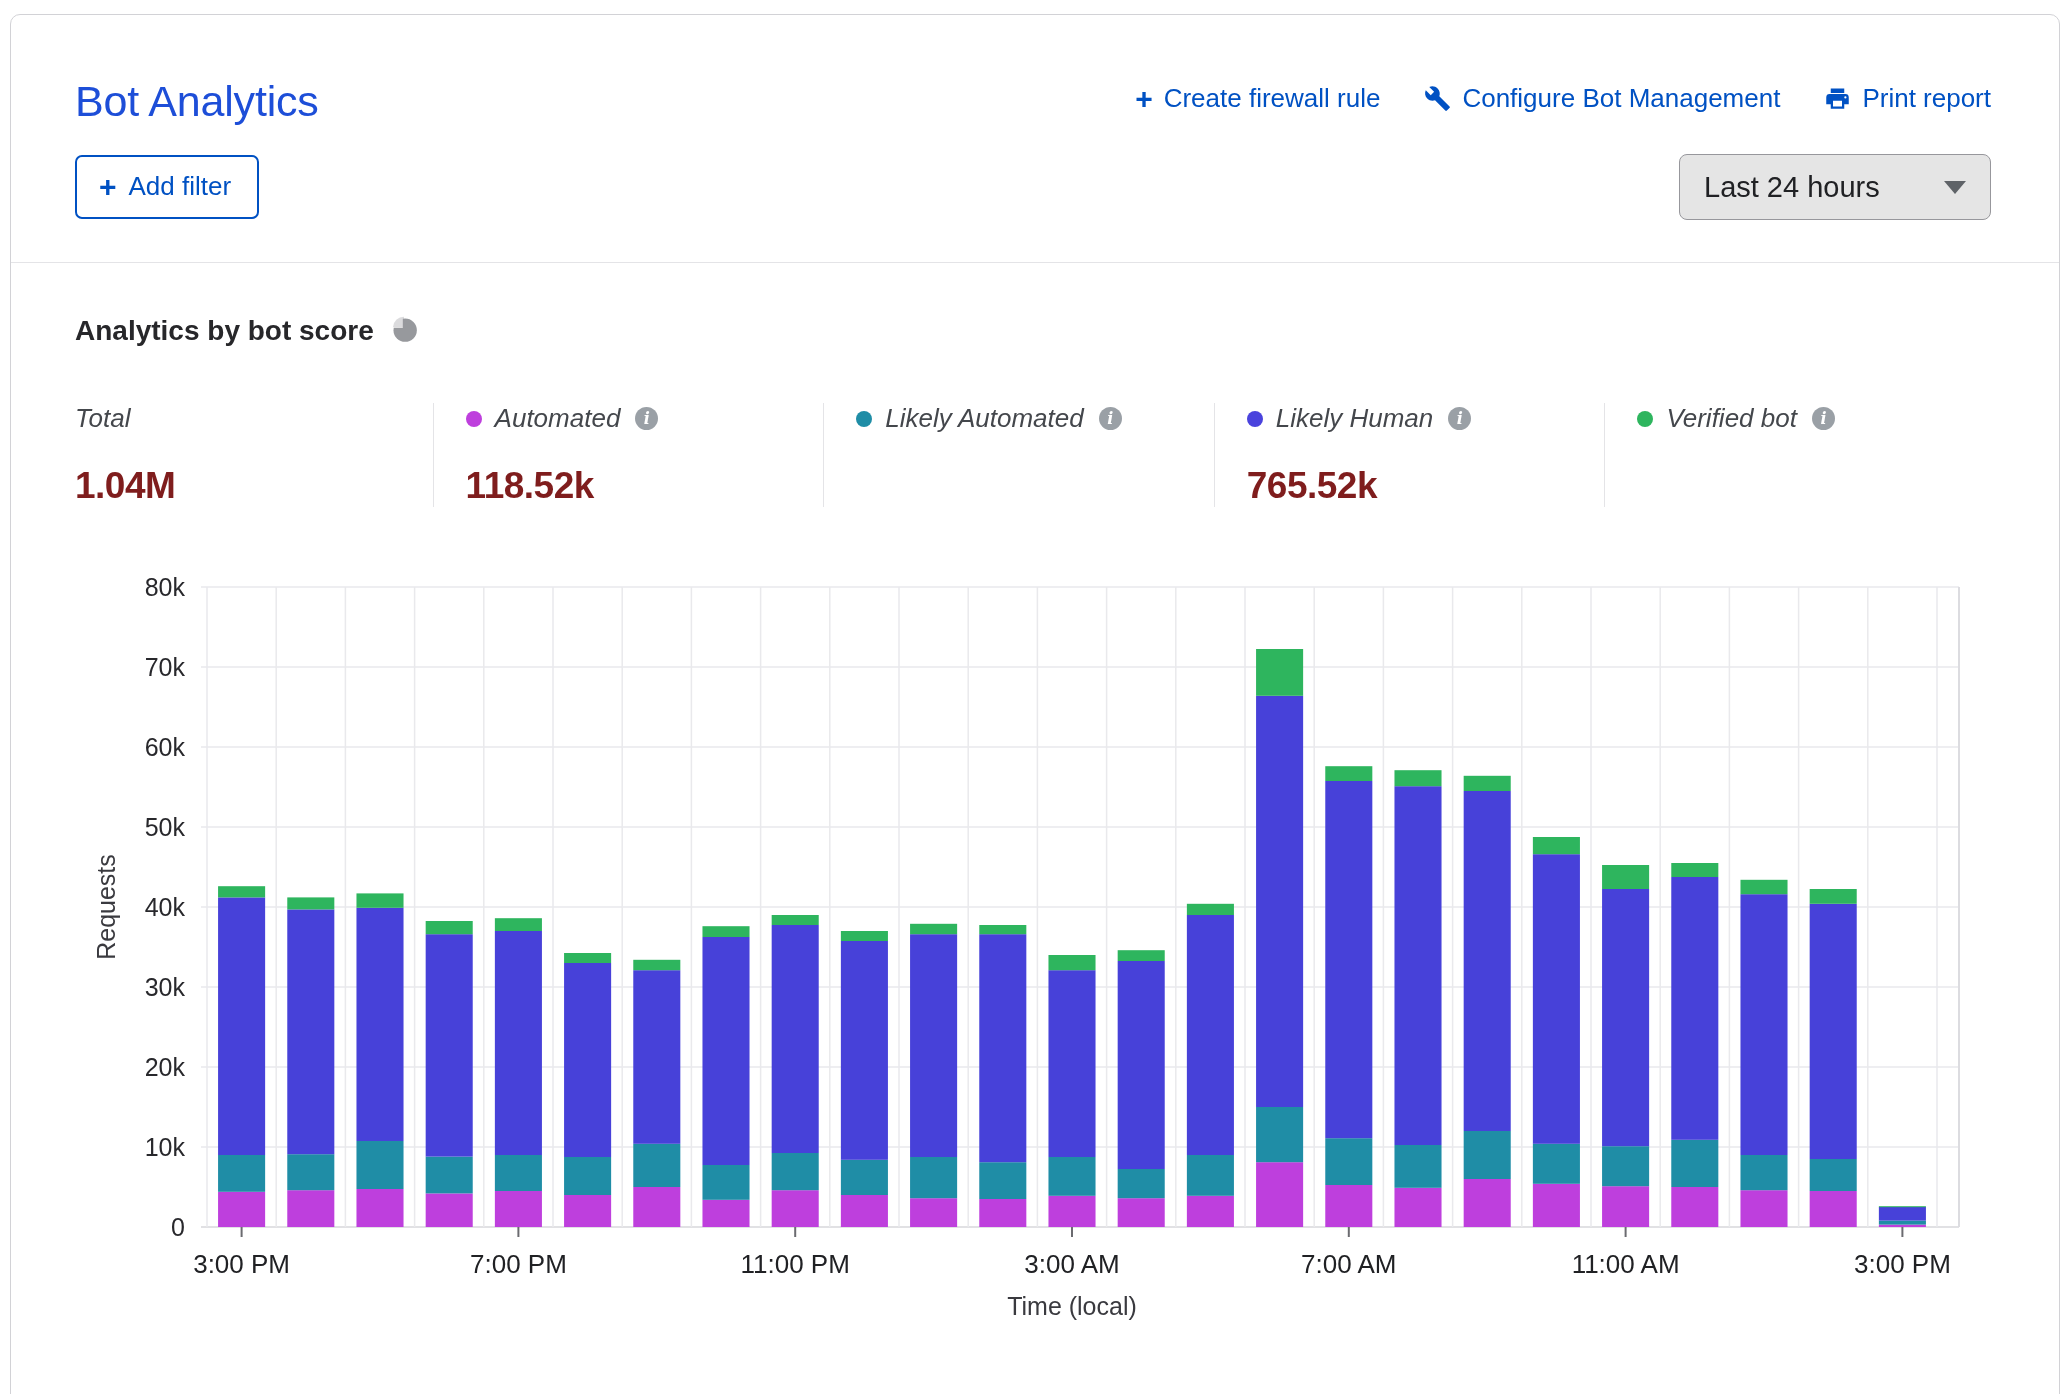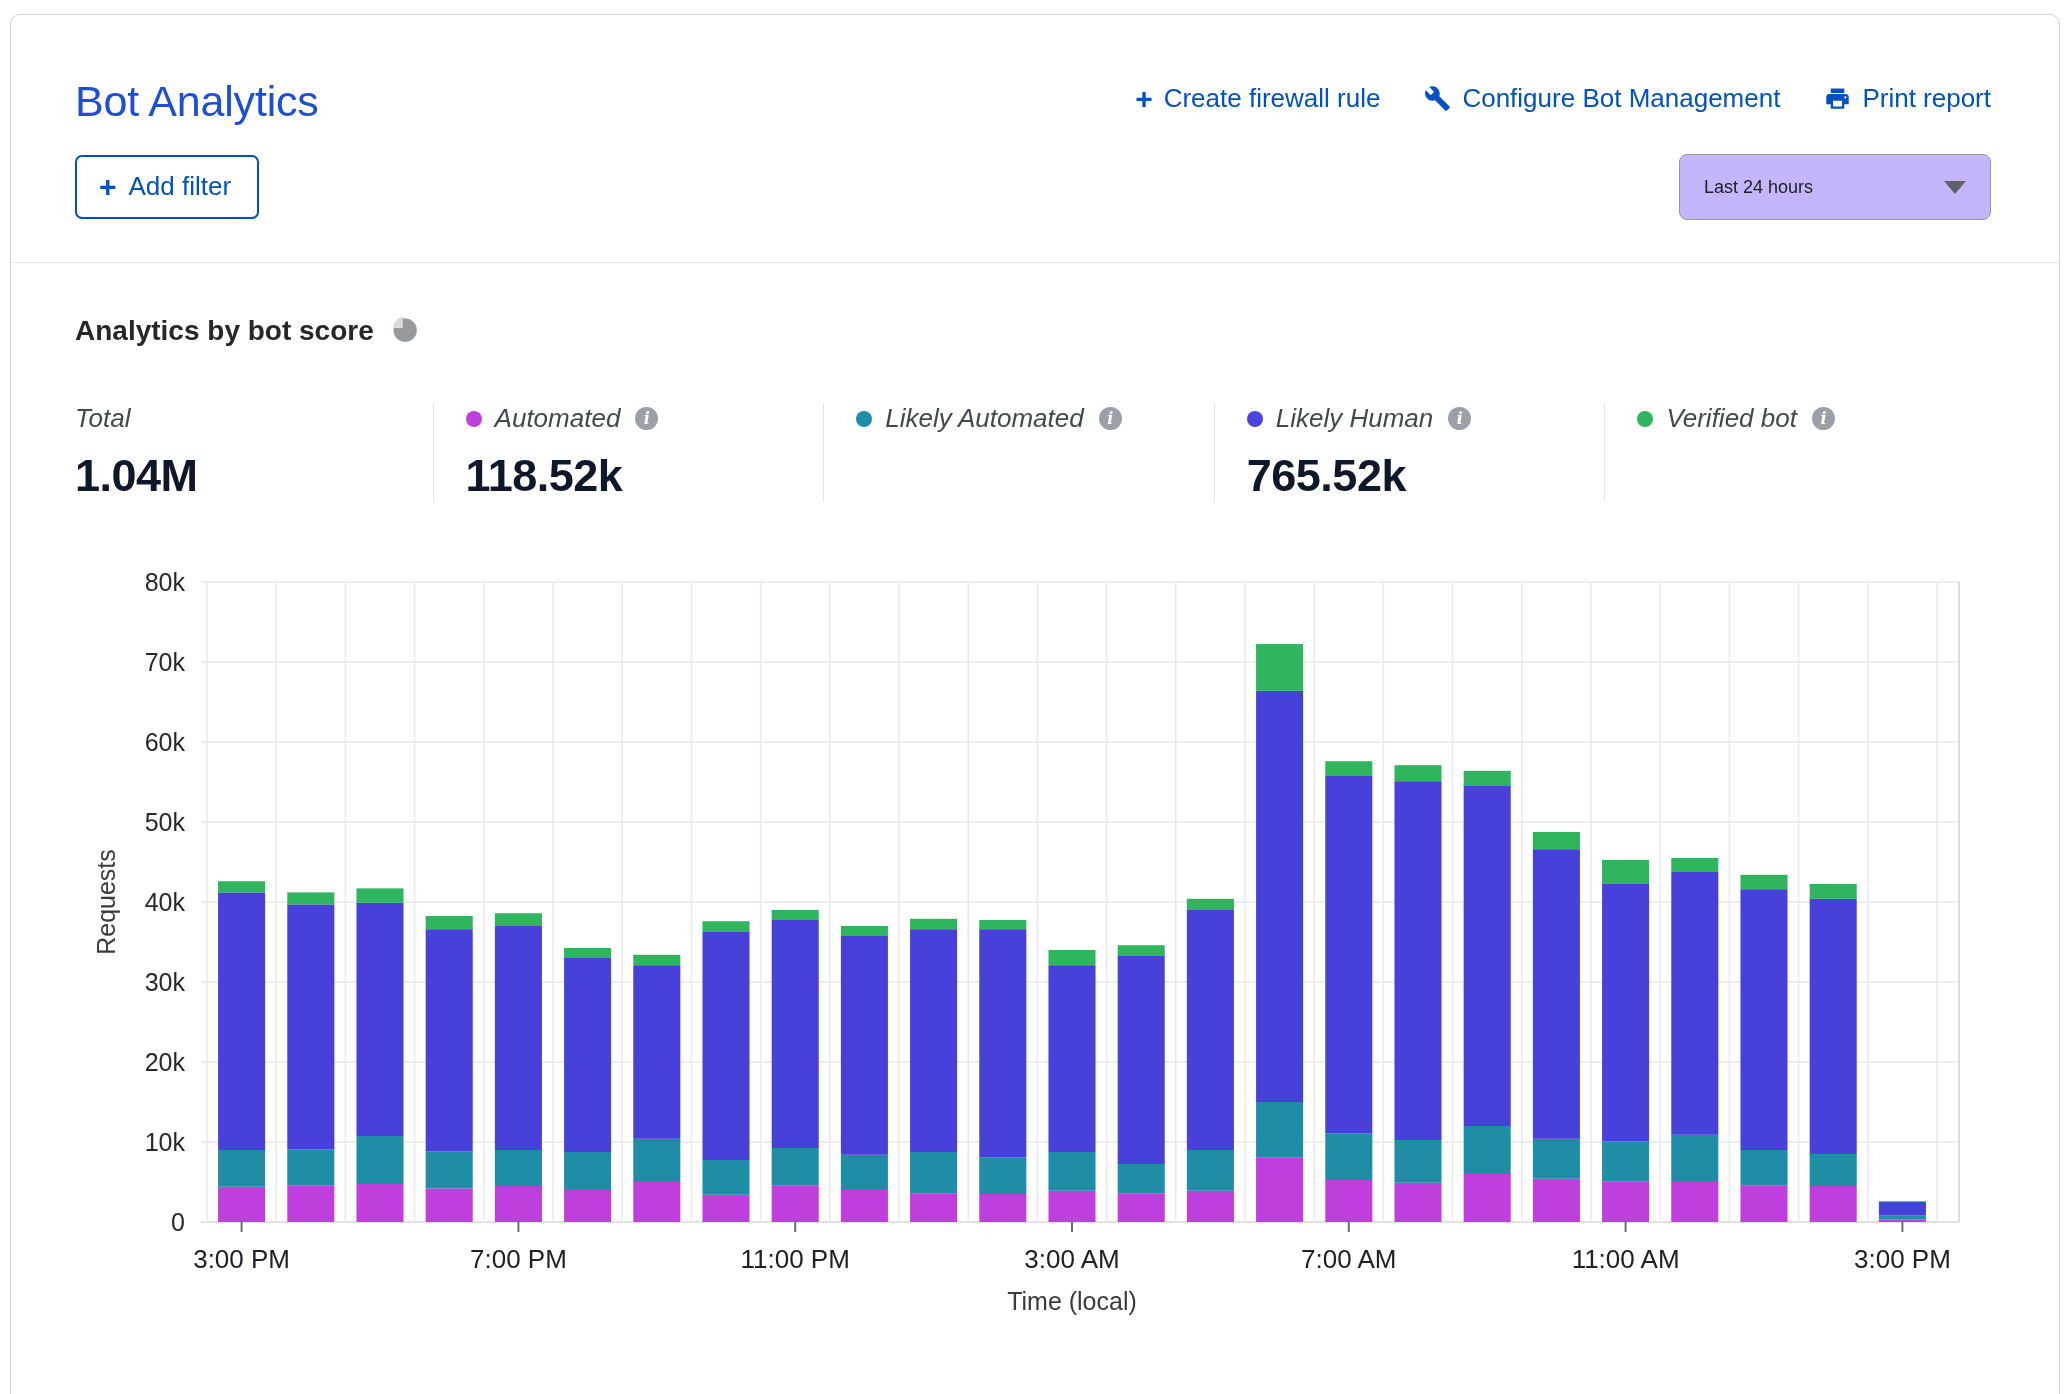--- a/index.html
+++ b/index.html
@@ -22,40 +22,40 @@
   .filter-row { padding:28px 68px 0 64px; display:flex; justify-content:space-between; align-items:center; }
   .add-filter-btn {
     display:inline-flex; align-items:center; gap:12px; background:#fff;
     border:2px solid #0051c3; border-radius:7px; color:#0051c3;
     font-size:26px; padding:14px 26px 15px 22px; cursor:pointer;
     font-family:inherit;
   }
   .time-select {
     display:flex; align-items:center; justify-content:space-between;
     width:312px; height:66px; border:1.5px solid #97979c; border-radius:8px;
-    padding:0 24px; font-size:18px; color:#202124; cursor:pointer; background:#c4b5fd;
+    padding:0 24px; font-size:29px; color:#202124; cursor:pointer; background:#e5e5e5;
   }
   .caret-down { width:0; height:0; border-left:11px solid transparent; border-right:11px solid transparent; border-top:13px solid #5f6368; }
   .header-divider { border:none; border-top:1.5px solid #e4e4e7; margin-top:42px; }
   
   .section { padding:52px 64px 0 64px; }
   .section-title-row { display:flex; align-items:center; gap:16px; }
   .section-title { font-size:28px; font-weight:700; color:#27272a; }
   
   .stats-row { display:flex; margin-top:56px; }
   .stat-col { flex:1; padding-right:20px; }
   .stat-col + .stat-col { border-left:1.5px solid #e4e4e7; padding-left:32px; }
   .stat-label-row { display:flex; align-items:center; gap:13px; font-size:26px; color:#44474c;font-style:italic; }
   .dot { width:16px; height:16px; border-radius:50%; flex:none; }
   .info-icon {
     width:23px; height:23px; border-radius:50%; background:#9aa0a6; color:#fff;
     font-size:16px; font-weight:700; display:inline-flex; align-items:center; justify-content:center;
     font-family:"DejaVu Serif",serif; flex:none; margin-left:2px;
   }
-  .stat-value { font-size:45px; font-weight:700; color:#0f172a; margin-top:16px; letter-spacing:-0.5px; }
+  .stat-value { font-size:37px; font-weight:700; color:#7f1d1d; margin-top:31px; letter-spacing:-0.5px; }
   
   .chart-wrap { margin-top:46px; }
   .ytick { font-size:25px; fill:#28282c; }
   .xtick { font-size:26px; fill:#202124; }
   .axis-title { font-size:25px; fill:#3a3a3f; }
 </style>
 </head>
 <body>
 
 <div class="card">

